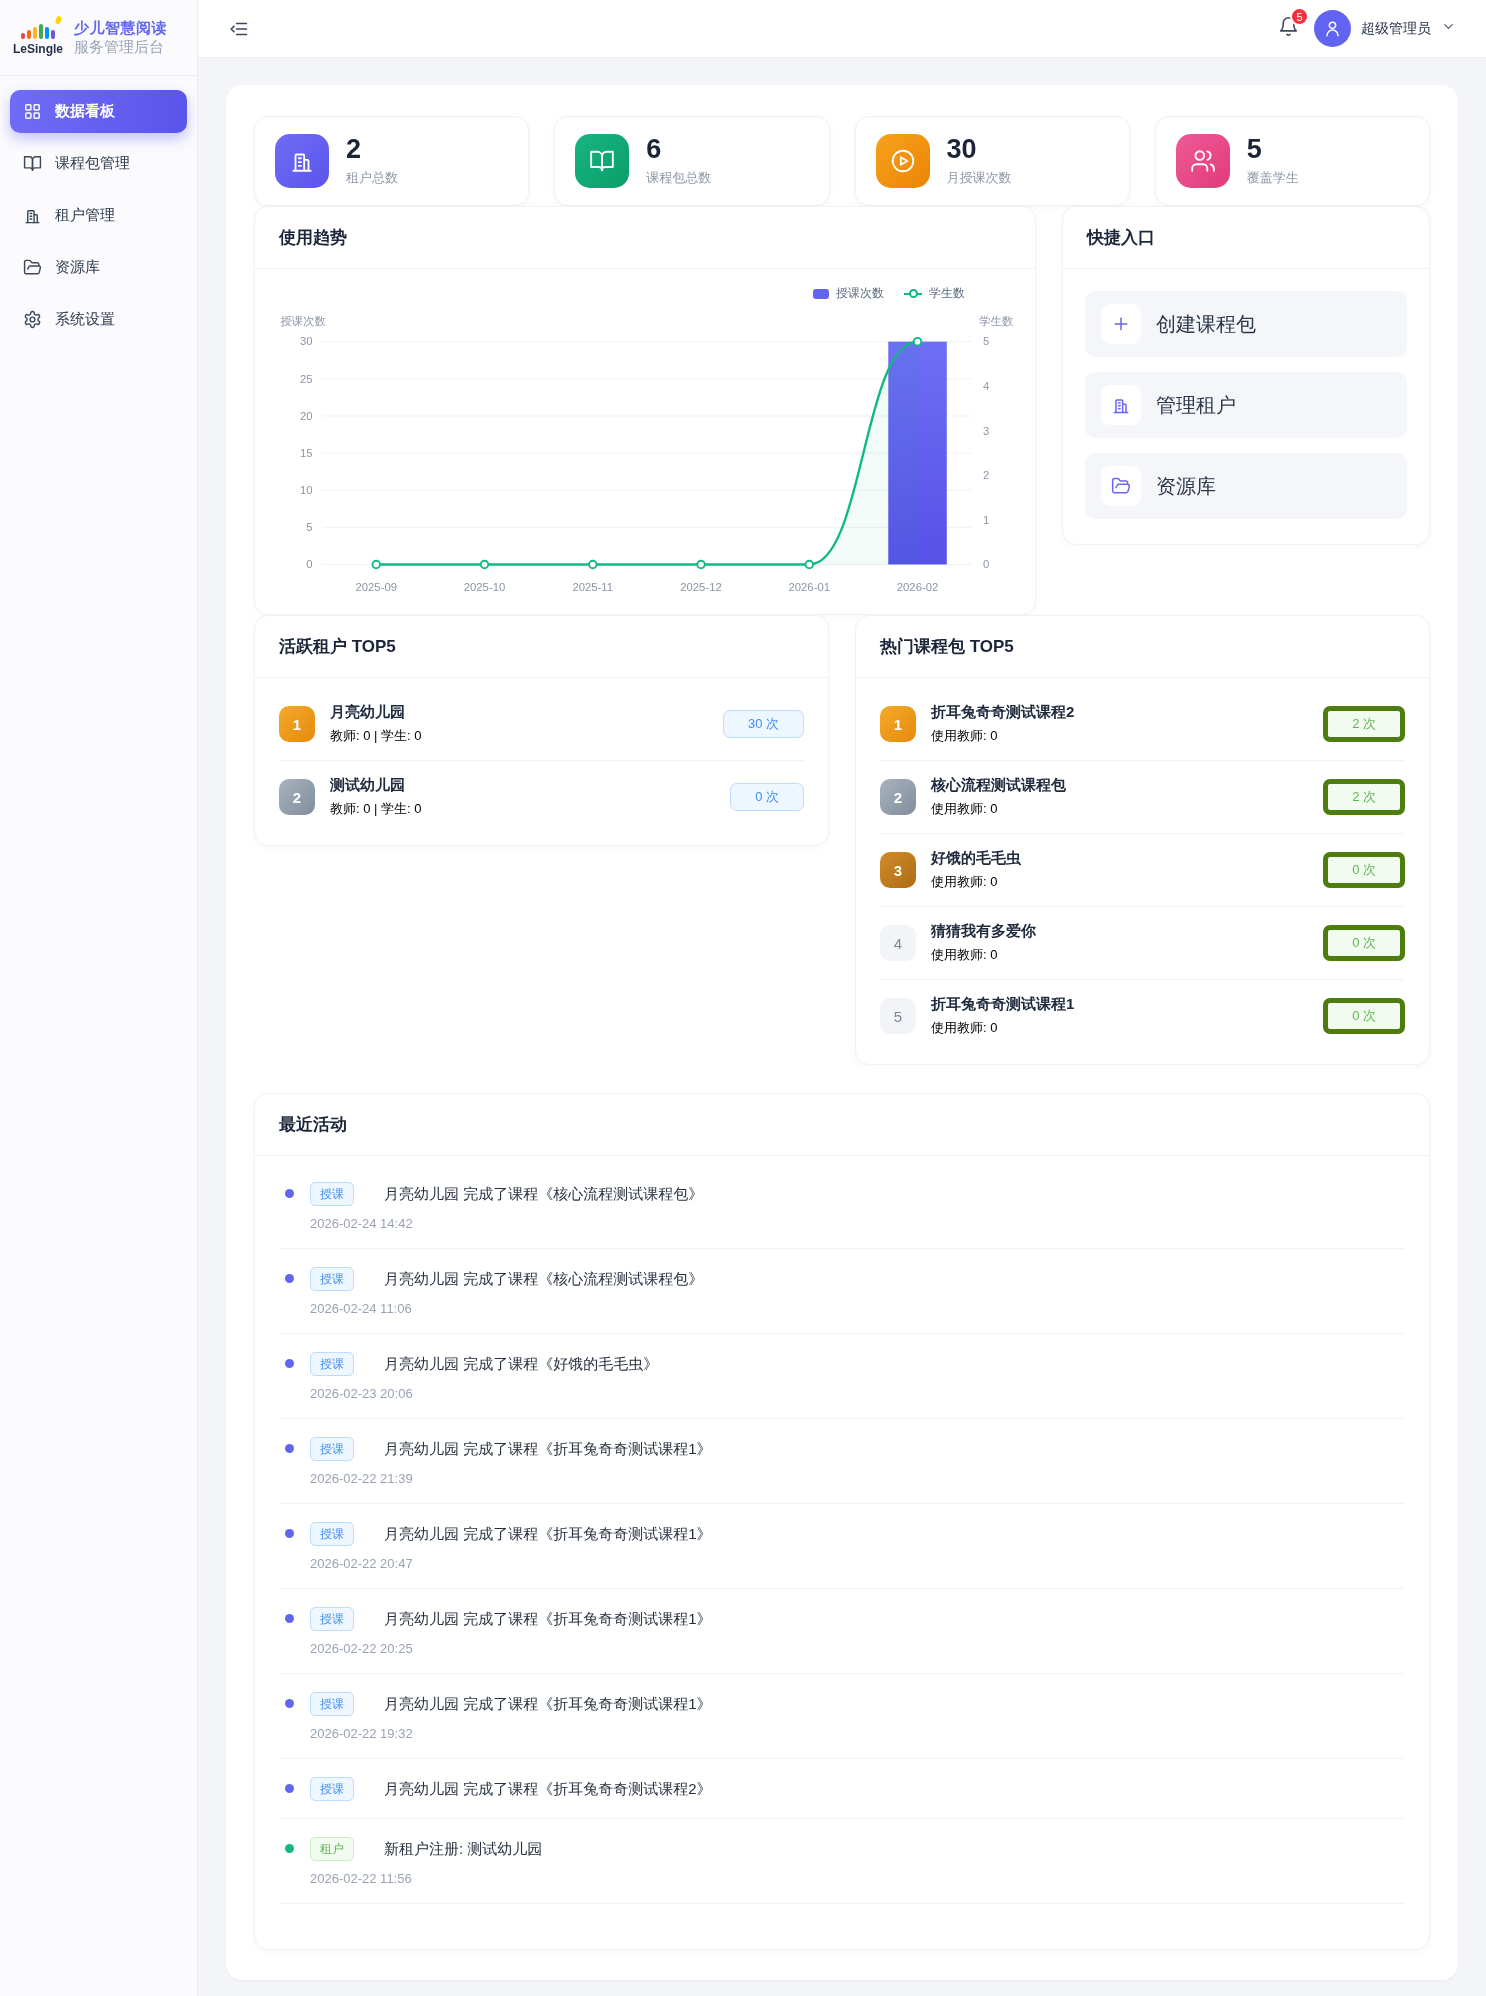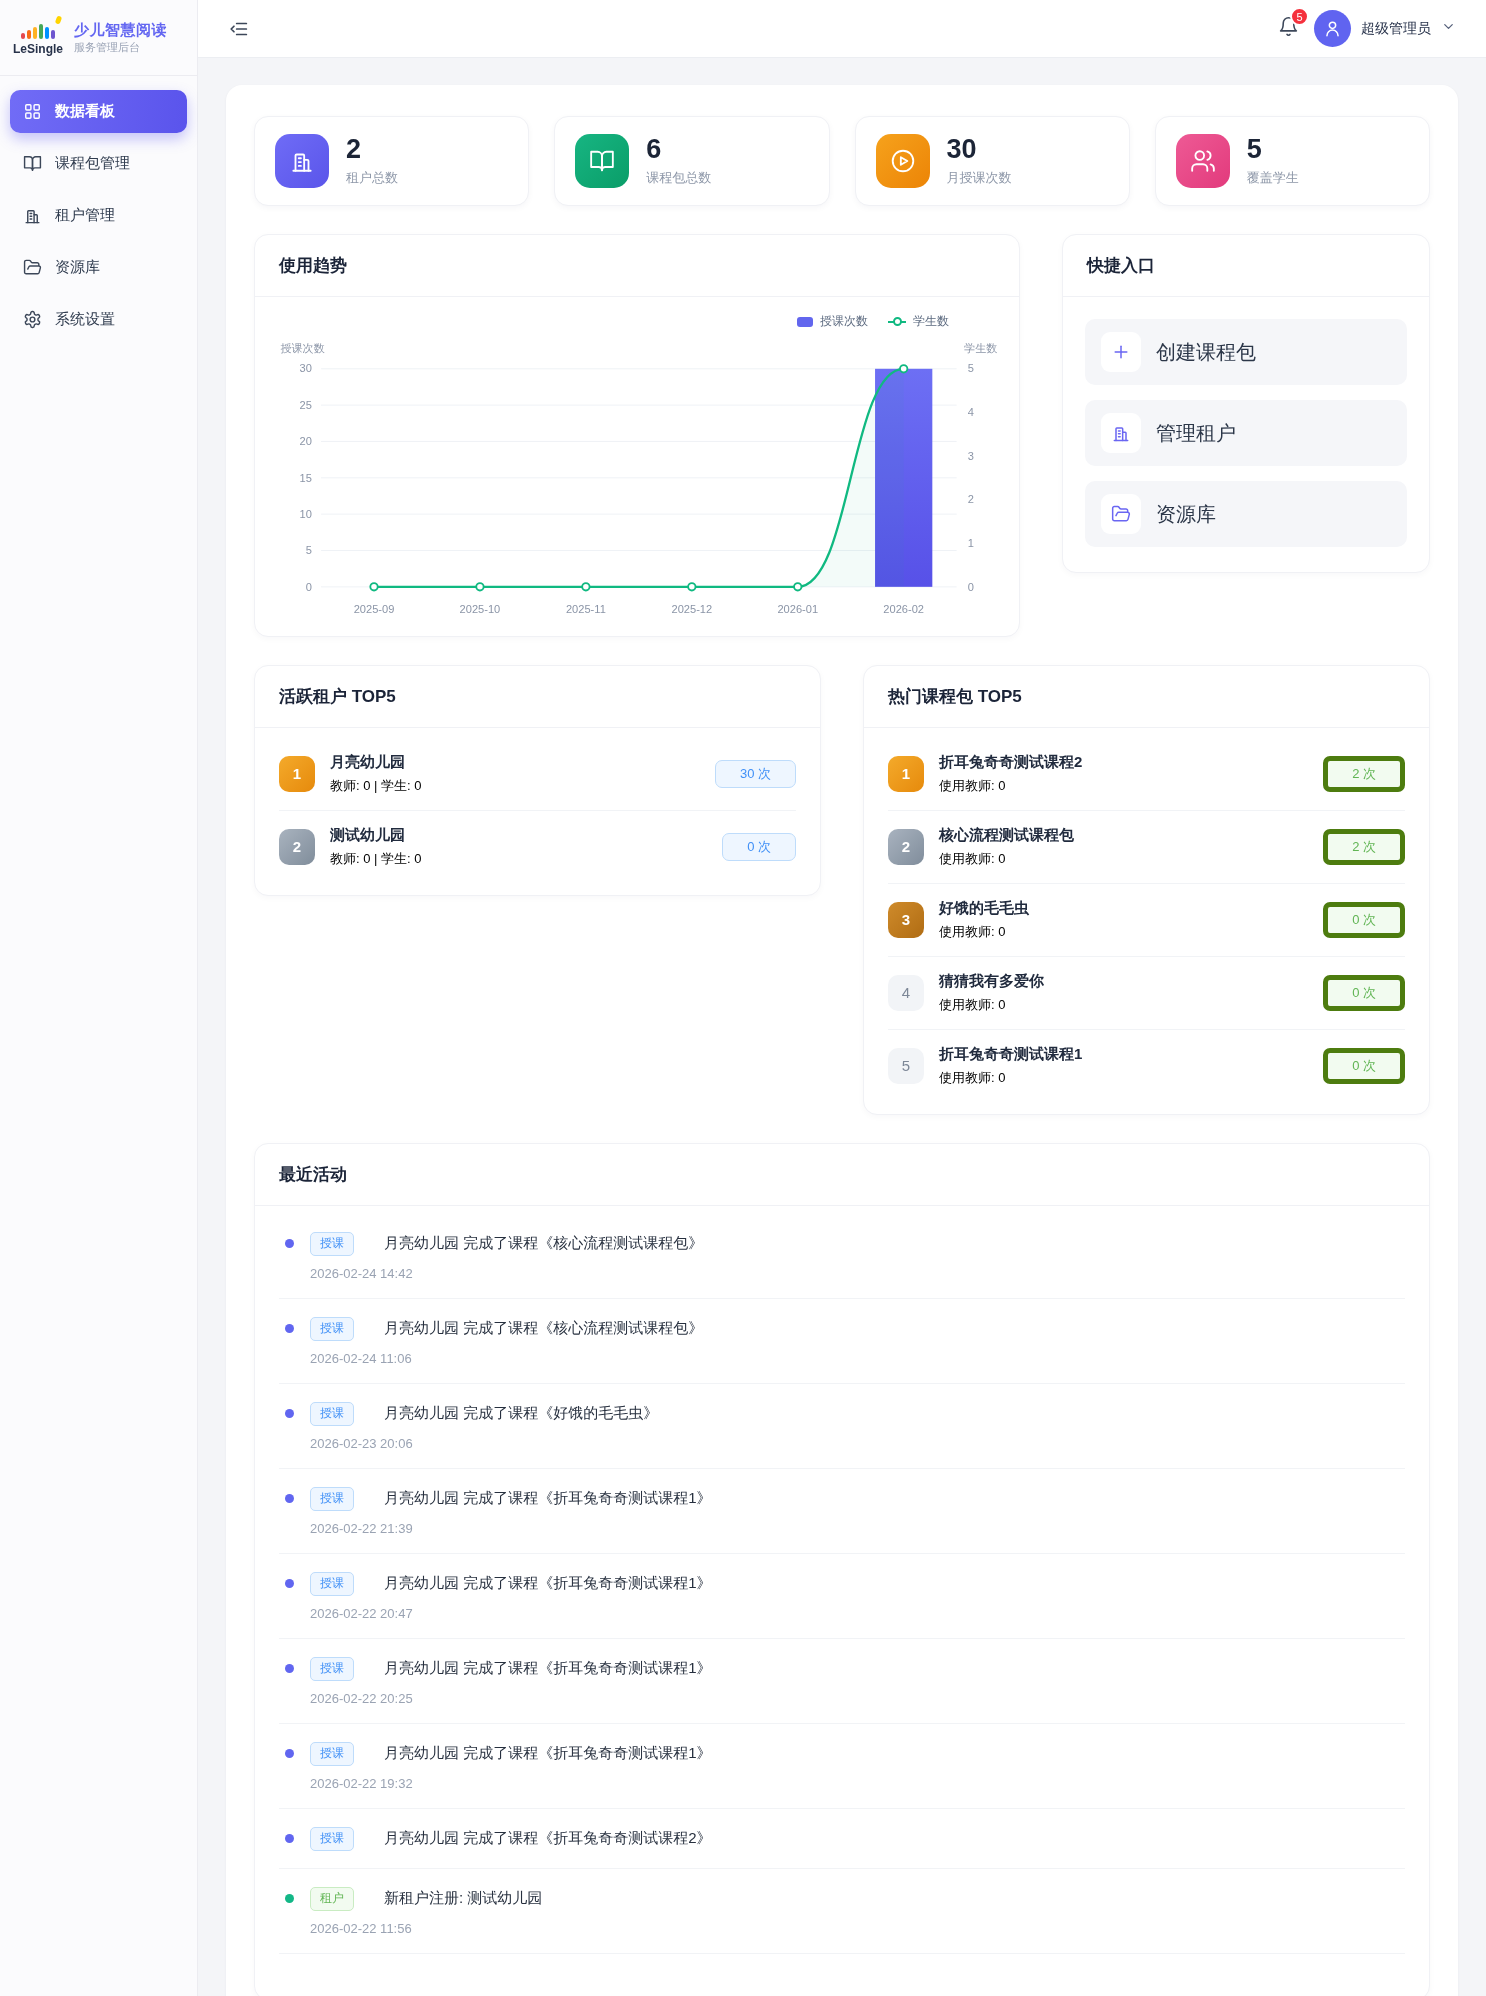--- a/index.html
+++ b/index.html
@@ -14,21 +14,21 @@
   .logo-bars i{width:4px;border-radius:2px;display:block}
   .logo-bars i:nth-child(1){height:6px;background:#e5484d}
   .logo-bars i:nth-child(2){height:9px;background:#f76b15}
   .logo-bars i:nth-child(3){height:12px;background:#ffb224}
   .logo-bars i:nth-child(4){height:15px;background:#46a758}
   .logo-bars i:nth-child(5){height:12px;background:#0091ff}
   .logo-bars i:nth-child(6){height:9px;background:#6e56cf}
   .logo-spark{position:absolute;right:-6px;top:-4px;width:5px;height:8px;border-radius:3px;background:#ffd400;transform:rotate(20deg)}
   .logo-text{font-size:12px;font-weight:700;color:#27324a;margin-top:3px}
   .logo-title{font-size:15px;font-weight:700;color:#6366f1;letter-spacing:.5px}
-  .logo-sub{font-size:11px;color:#9aa3b5;margin-top:0}
+  .logo-sub{font-size:15px;color:#9aa3b5;margin-top:0}
   .menu{padding:14px 10px;display:flex;flex-direction:column;gap:9px}
   .menu-item{display:flex;align-items:center;gap:13px;padding:12px 13px;border-radius:10px;font-size:15px;color:#2f3b4e;cursor:pointer}
   .menu-item svg{width:19px;height:19px;stroke:#3d496;stroke:#3c4759;fill:none;stroke-width:1.8;stroke-linecap:round;stroke-linejoin:round;flex-shrink:0}
   .menu-item.active{background:linear-gradient(97deg,#716cf6,#5a54ec);color:#fff;box-shadow:0 6px 14px rgba(95,90,240,.35);font-weight:700}
   .menu-item.active svg{stroke:#fff}
 
   
   .main{flex:1;display:flex;flex-direction:column;min-width:0}
   .topbar{height:58px;background:#fff;display:flex;align-items:center;justify-content:space-between;padding:0 30px;border-bottom:1px solid #eceef2}
   .icon-btn{background:none;border:none;cursor:pointer;display:flex;align-items:center}
@@ -52,21 +52,21 @@
   .stat-icon{width:54px;height:54px;border-radius:15px;display:flex;align-items:center;justify-content:center;flex-shrink:0}
   .stat-icon svg{width:26px;height:26px;stroke:#fff;fill:none;stroke-width:1.7;stroke-linecap:round;stroke-linejoin:round}
   .si-purple{background:linear-gradient(135deg,#6f6cf6,#5a55ea)}
   .si-green{background:linear-gradient(135deg,#17b582,#0a9d68)}
   .si-orange{background:linear-gradient(135deg,#f6a21c,#ec8406)}
   .si-pink{background:linear-gradient(135deg,#ee5a95,#e23a7c)}
   .stat-num{font-size:27px;font-weight:700;color:#1c2537;line-height:1.05}
   .stat-label{font-size:13px;color:#8d97a8;margin-top:6px}
 
   
-  .grid-2{display:grid;gap:42px;margin-top:28px;align-items:start}
+  .grid-2{display:grid;gap:26px;align-items:start}
   .g-trend{grid-template-columns:1fr 368px}
   .g-top{grid-template-columns:1fr 1fr}
   .card{border:1px solid #f0f1f5;border-radius:14px;background:#fff;box-shadow:0 2px 6px rgba(25,35,65,.03)}
   .card-head{padding:19px 24px;border-bottom:1px solid #f0f1f5;font-size:17px;font-weight:700;color:#1b2438}
   .card-body{padding:18px 24px}
   .mt{margin-top:28px}
 
   
   .trend-body{padding:10px 18px 14px}
   .legend{display:flex;justify-content:flex-end;gap:20px;padding:6px 52px 0 0;font-size:12px;color:#5d6b80;align-items:center}

